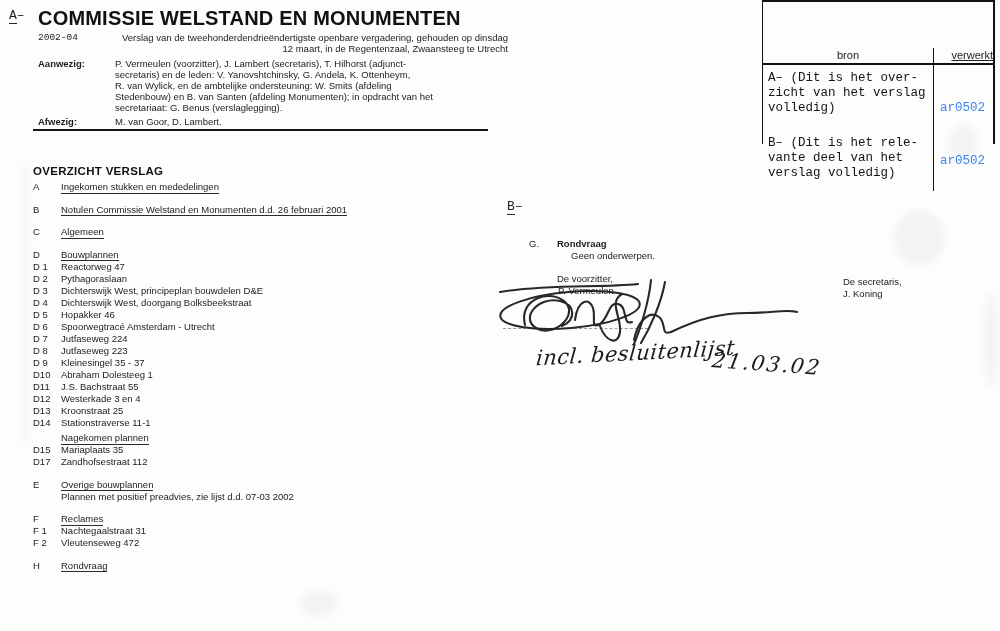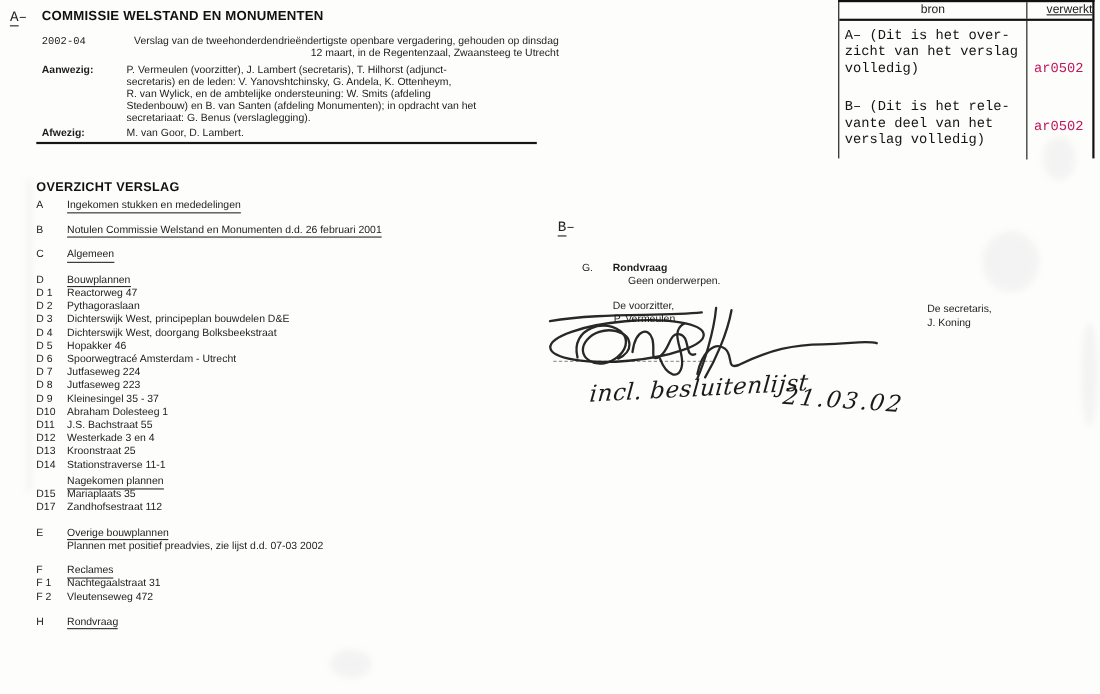--- a/index.html
+++ b/index.html
@@ -6,37 +6,37 @@
   body{
     width:1000px;height:631px;position:relative;overflow:hidden;
     background:#fdfdfc;
     font-family:"Liberation Sans",sans-serif;
     color:#1c1c1c;
   }
   .abs{position:absolute;}
   
   .mono{font-family:"Liberation Mono",monospace;}
   
-  .doc-title{left:38px;top:7px;font-size:12px;font-weight:bold;letter-spacing:.2px;color:#111;}
+  .doc-title{left:38px;top:7px;font-size:20px;font-weight:bold;letter-spacing:.2px;color:#111;}
   .doc-number{left:38px;top:32px;font-size:9.5px;font-family:Liberation Mono, monospace;}
   .intro{left:38px;top:33px;font-size:9.5px;line-height:10.8px;width:470px;text-align:right;}
   .att-label{left:38px;font-size:9.5px;font-weight:bold;}
   .att-text{left:115px;font-size:9.5px;line-height:11px;width:400px;}
   .hr-rule{left:33px;top:129px;width:455px;height:2px;background:#161616;}
   
   .stamp{left:762px;top:0;width:233px;height:144px;border-left:1.5px solid #111;border-right:2px solid #111;border-top:2px solid #111;box-sizing:border-box;}
-  .stamp-head{display:flex;height:15px;border-bottom:2px solid #111;}
+  .stamp-head{display:flex;height:15px;border-bottom:2px solid #111;margin-top:46px;}
   .stamp-head .c1{width:170px;text-align:center;font-size:11px;line-height:14px;}
   .stamp-head .c2{flex:1;text-align:right;font-size:11px;line-height:14px;border-left:1.5px solid #111;text-decoration:underline;}
   .stamp-body{position:relative;height:126px;display:flex;}
   .stamp-body .c1{width:170px;padding:6px 2px 0 5px;box-sizing:border-box;}
   .stamp-body .c2{flex:1;border-left:1.5px solid #111;position:relative;}
   .stamp-line{font-size:12.5px;line-height:15px;white-space:nowrap;color:#141414;}
   .stamp-block-b{margin-top:20px;}
-  .stamp-val{position:absolute;left:6px;font-size:12.5px;color:#be185d;}
+  .stamp-val{position:absolute;left:6px;font-size:12.5px;color:#3b82f6;}
   .stamp-val.v1{top:36px;}
   .stamp-val.v2{top:89px;}
   
   .mark{font-size:13px;color:#222;}
   .mark-a{left:9px;top:8px;}
   .mark-b{left:507px;top:199px;}
   .mark .ul{border-bottom:1.5px solid #222;}
   
   .toc{left:33px;top:165px;width:470px;}
   .toc-heading{font-size:11.5px;font-weight:bold;letter-spacing:.3px;margin-bottom:4px;color:#111;}

